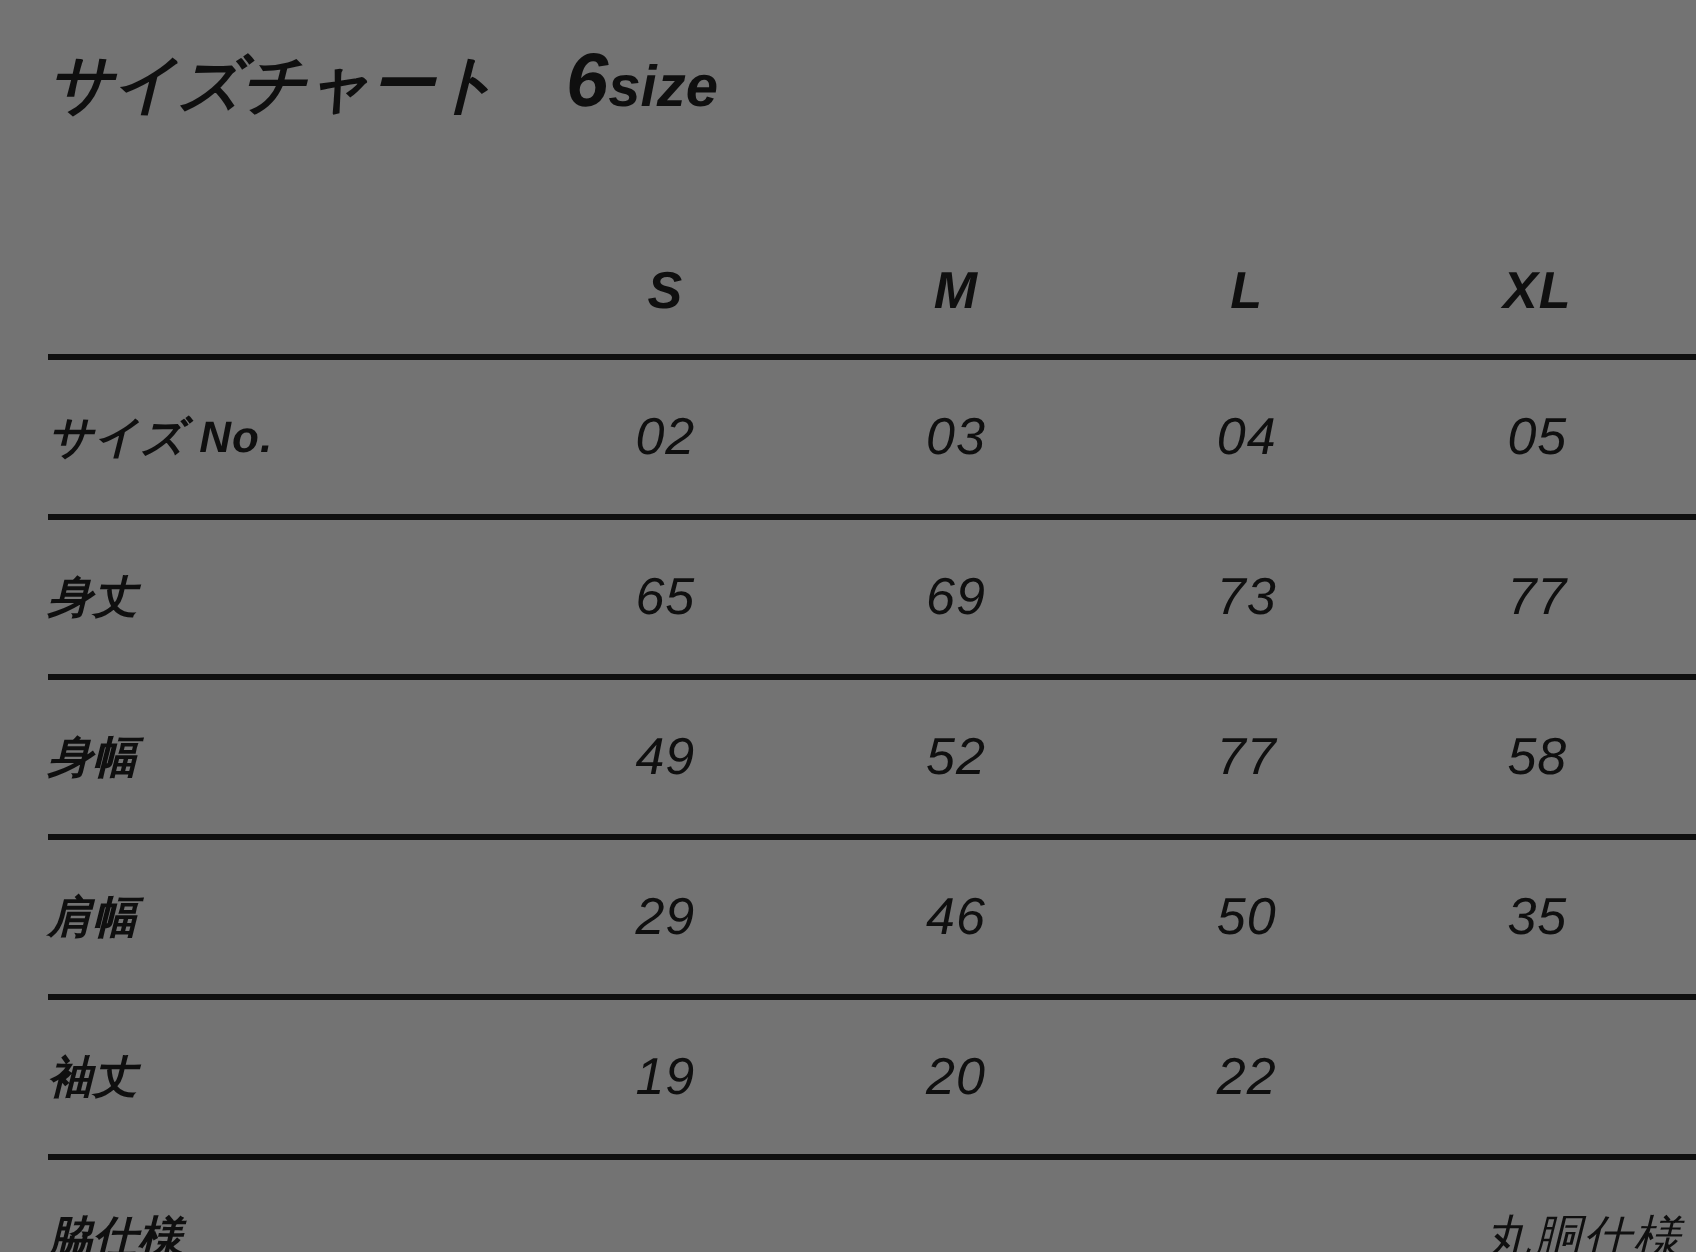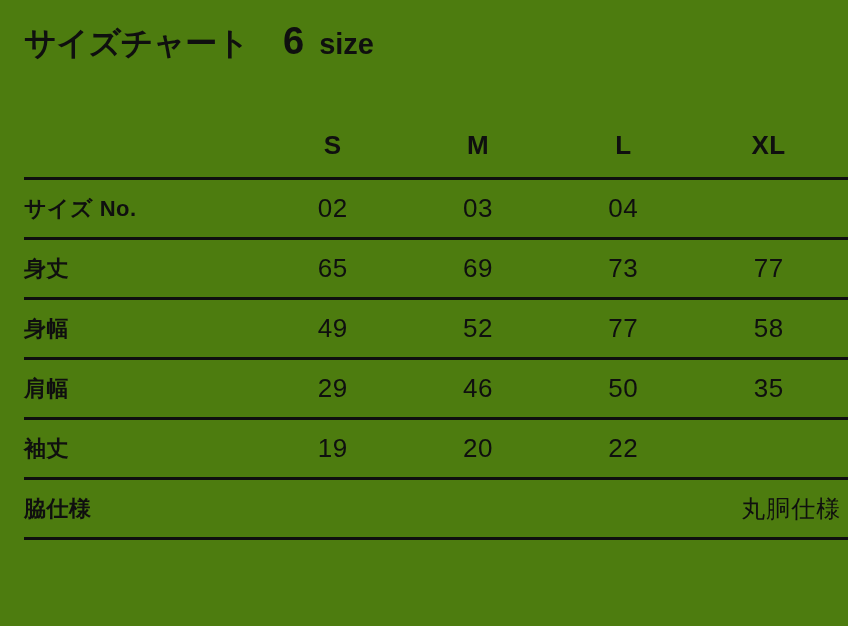--- a/index.html
+++ b/index.html
@@ -4,24 +4,25 @@
 <style>
   html, body {
     margin: 0;
     padding: 0;
     background: #ffffff;
   }
   .sheet {
     position: relative;
     width: 848px;
     height: 626px;
-    background: #4d7c0f;
+    background: #737373;
     overflow: hidden;
     color: #0f0f0f;
     font-family: "Liberation Sans", "DejaVu Sans", sans-serif;
+    font-style: italic;
   }
   .page-title {
     position: absolute;
     top: 20px;
     left: 24px;
     display: flex;
     align-items: baseline;
     white-space: nowrap;
   }
   .title-main {
@@ -31,32 +32,32 @@
   }
   .title-count {
     font-size: 38px;
     font-weight: 700;
     margin-left: 34px;
     letter-spacing: -1px;
   }
   .title-suffix {
     font-size: 29px;
     font-weight: 700;
-    margin-left: 16px;
+    margin-left: 1px;
   }
   .size-table {
     position: absolute;
     left: 24px;
     top: 114px;
     width: 824px;
   }
   .t-row {
     display: flex;
     align-items: center;
-    height: 60px;
+    height: 80px;
     box-sizing: border-box;
     border-bottom: 3px solid #0f0f0f;
   }
   .t-row.header-row {
     height: 66px;
   }
   .row-label {
     width: 236px;
     flex: 0 0 236px;
     font-size: 22px;
@@ -108,20 +109,21 @@
       <div class="cell">M</div>
       <div class="cell">L</div>
       <div class="cell">XL</div>
     </div>
 
     <div class="t-row">
       <div class="row-label">サイズ No.</div>
       <div class="cell">02</div>
       <div class="cell">03</div>
       <div class="cell">04</div>
+      <div class="cell">05</div>
     </div>
 
     <div class="t-row">
       <div class="row-label">身丈</div>
       <div class="cell">65</div>
       <div class="cell">69</div>
       <div class="cell">73</div>
       <div class="cell">77</div>
     </div>
 

